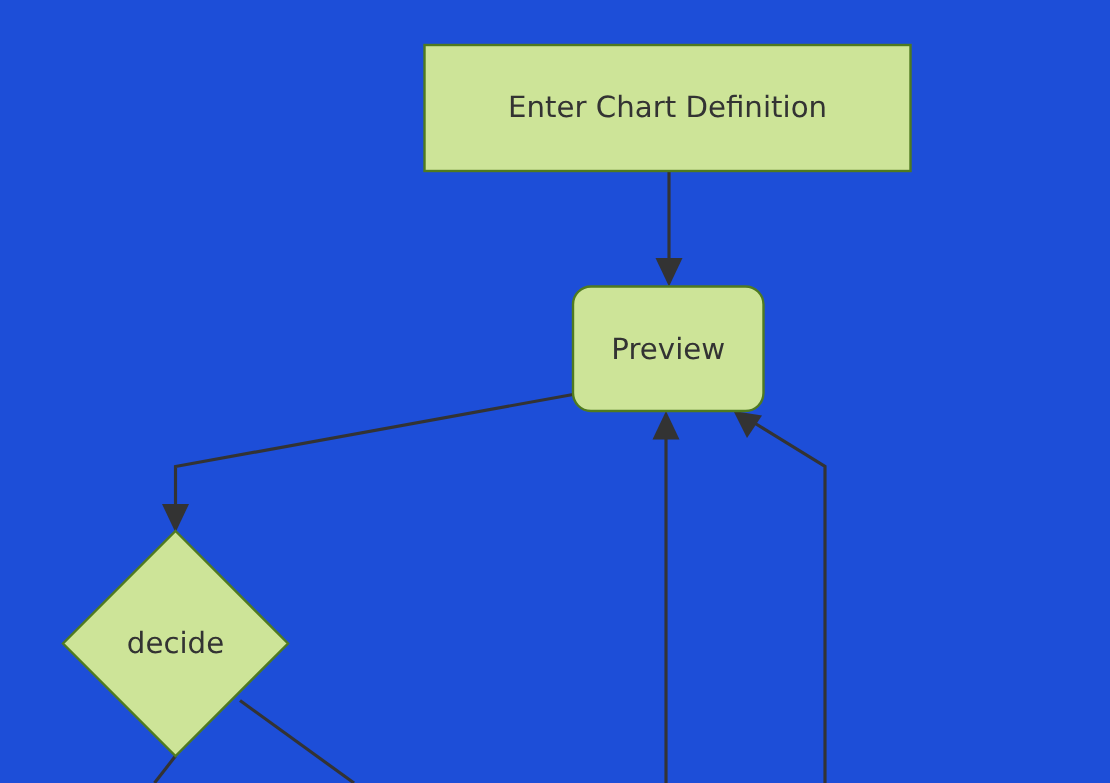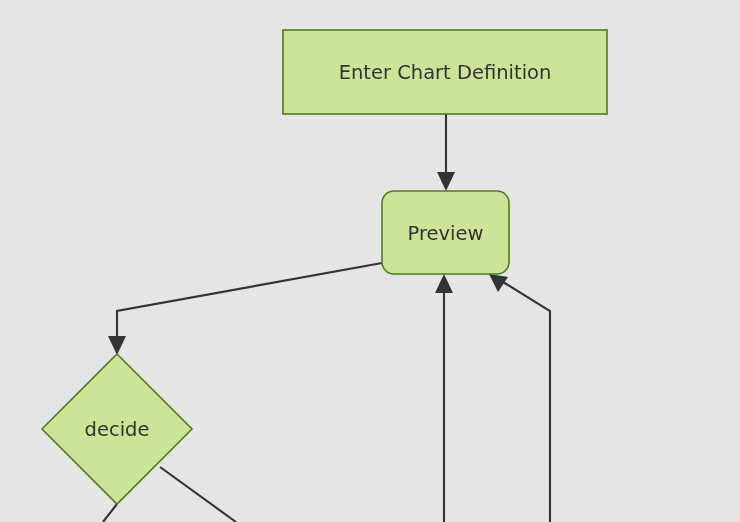--- a/index.html
+++ b/index.html
@@ -11,21 +11,21 @@
   body {
     width: 740px;
     height: 522px;
     overflow: hidden;
     font-family: "DejaVu Sans", "Liberation Sans", sans-serif;
   }
   #diagram-root {
     position: relative;
     width: 740px;
     height: 522px;
-    background: #e5e5e5;
+    background: #1d4ed8;
   }
   #flow-svg {
     position: absolute;
     top: 0;
     left: 0;
     width: 740px;
     height: 522px;
     display: block;
   }
   .node-shape {

